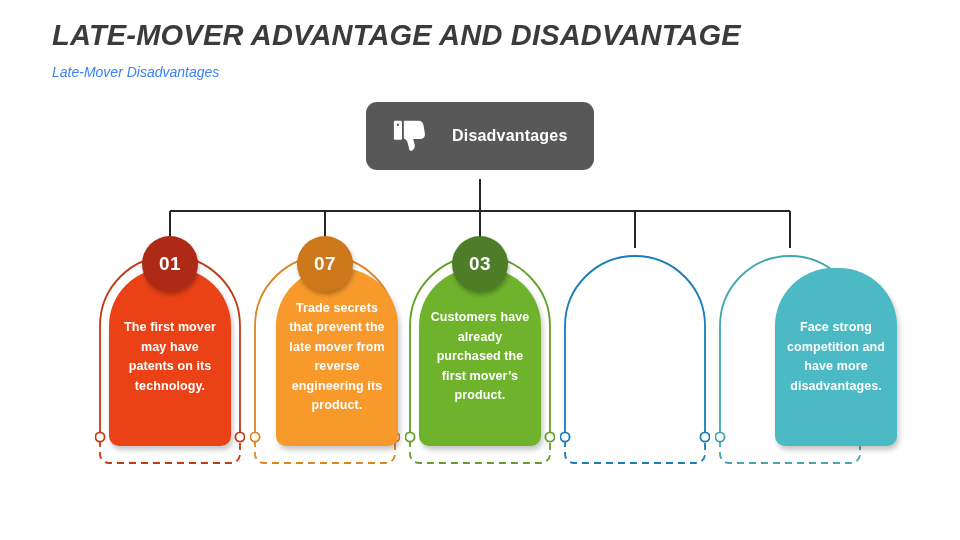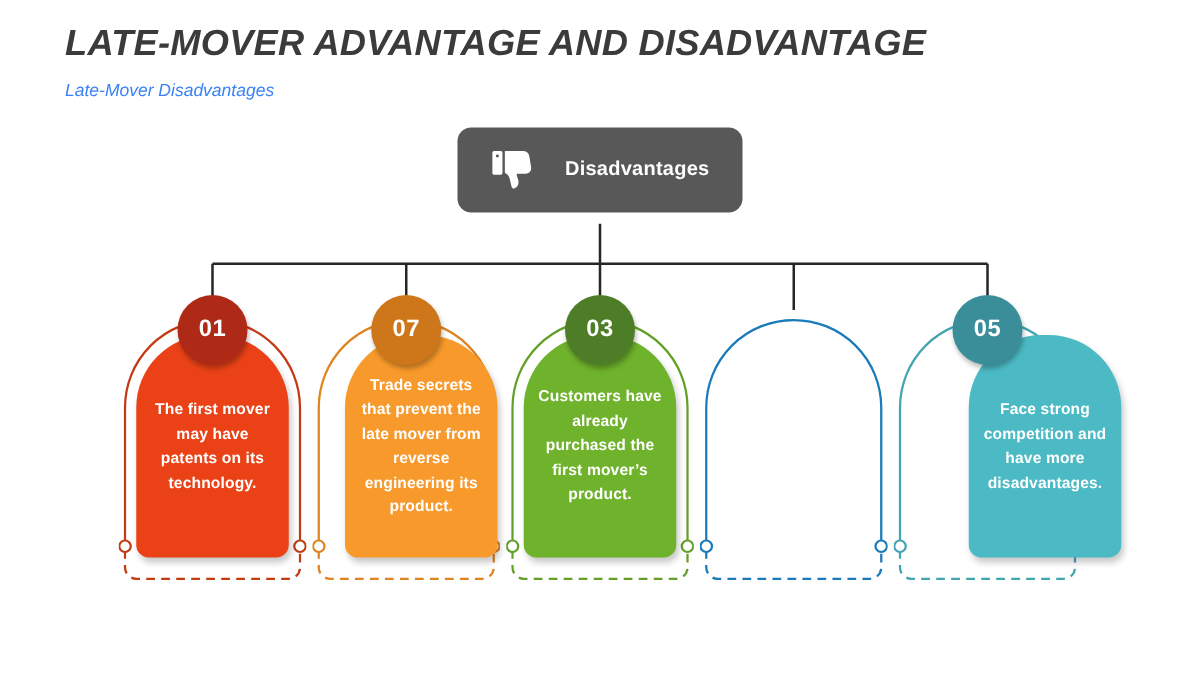--- a/index.html
+++ b/index.html
@@ -239,19 +239,16 @@
       <div class="card" style="left: 715px;">
         <svg class="card-frame" viewBox="0 0 150 220">
           <path d="M5 186 L5 78 A70 70 0 0 1 145 78 L145 186" fill="none" stroke="#43A5B0" stroke-width="1.8"></path>
           <path d="M5 192 L5 206 A9 9 0 0 0 14 215 L136 215 A9 9 0 0 0 145 206 L145 192" fill="none" stroke="#43A5B0" stroke-width="1.8" stroke-dasharray="7 5"></path>
           <circle cx="5" cy="189" r="4.6" fill="#ffffff" stroke="#43A5B0" stroke-width="1.8"></circle>
           <circle cx="145" cy="189" r="4.6" fill="#ffffff" stroke="#43A5B0" stroke-width="1.8"></circle>
         </svg>
         <div class="card-body" style="background: rgb(75, 186, 196); margin-left: 46px;">
           <div class="card-text">Face strong competition and have more disadvantages.</div>
         </div>
-        <div class="card-badge" style="background: rgb(58, 142, 154);">
-          <span>05</span>
-        </div>
       </div>
     </div>
 
 </div>
 
 </body></html>

